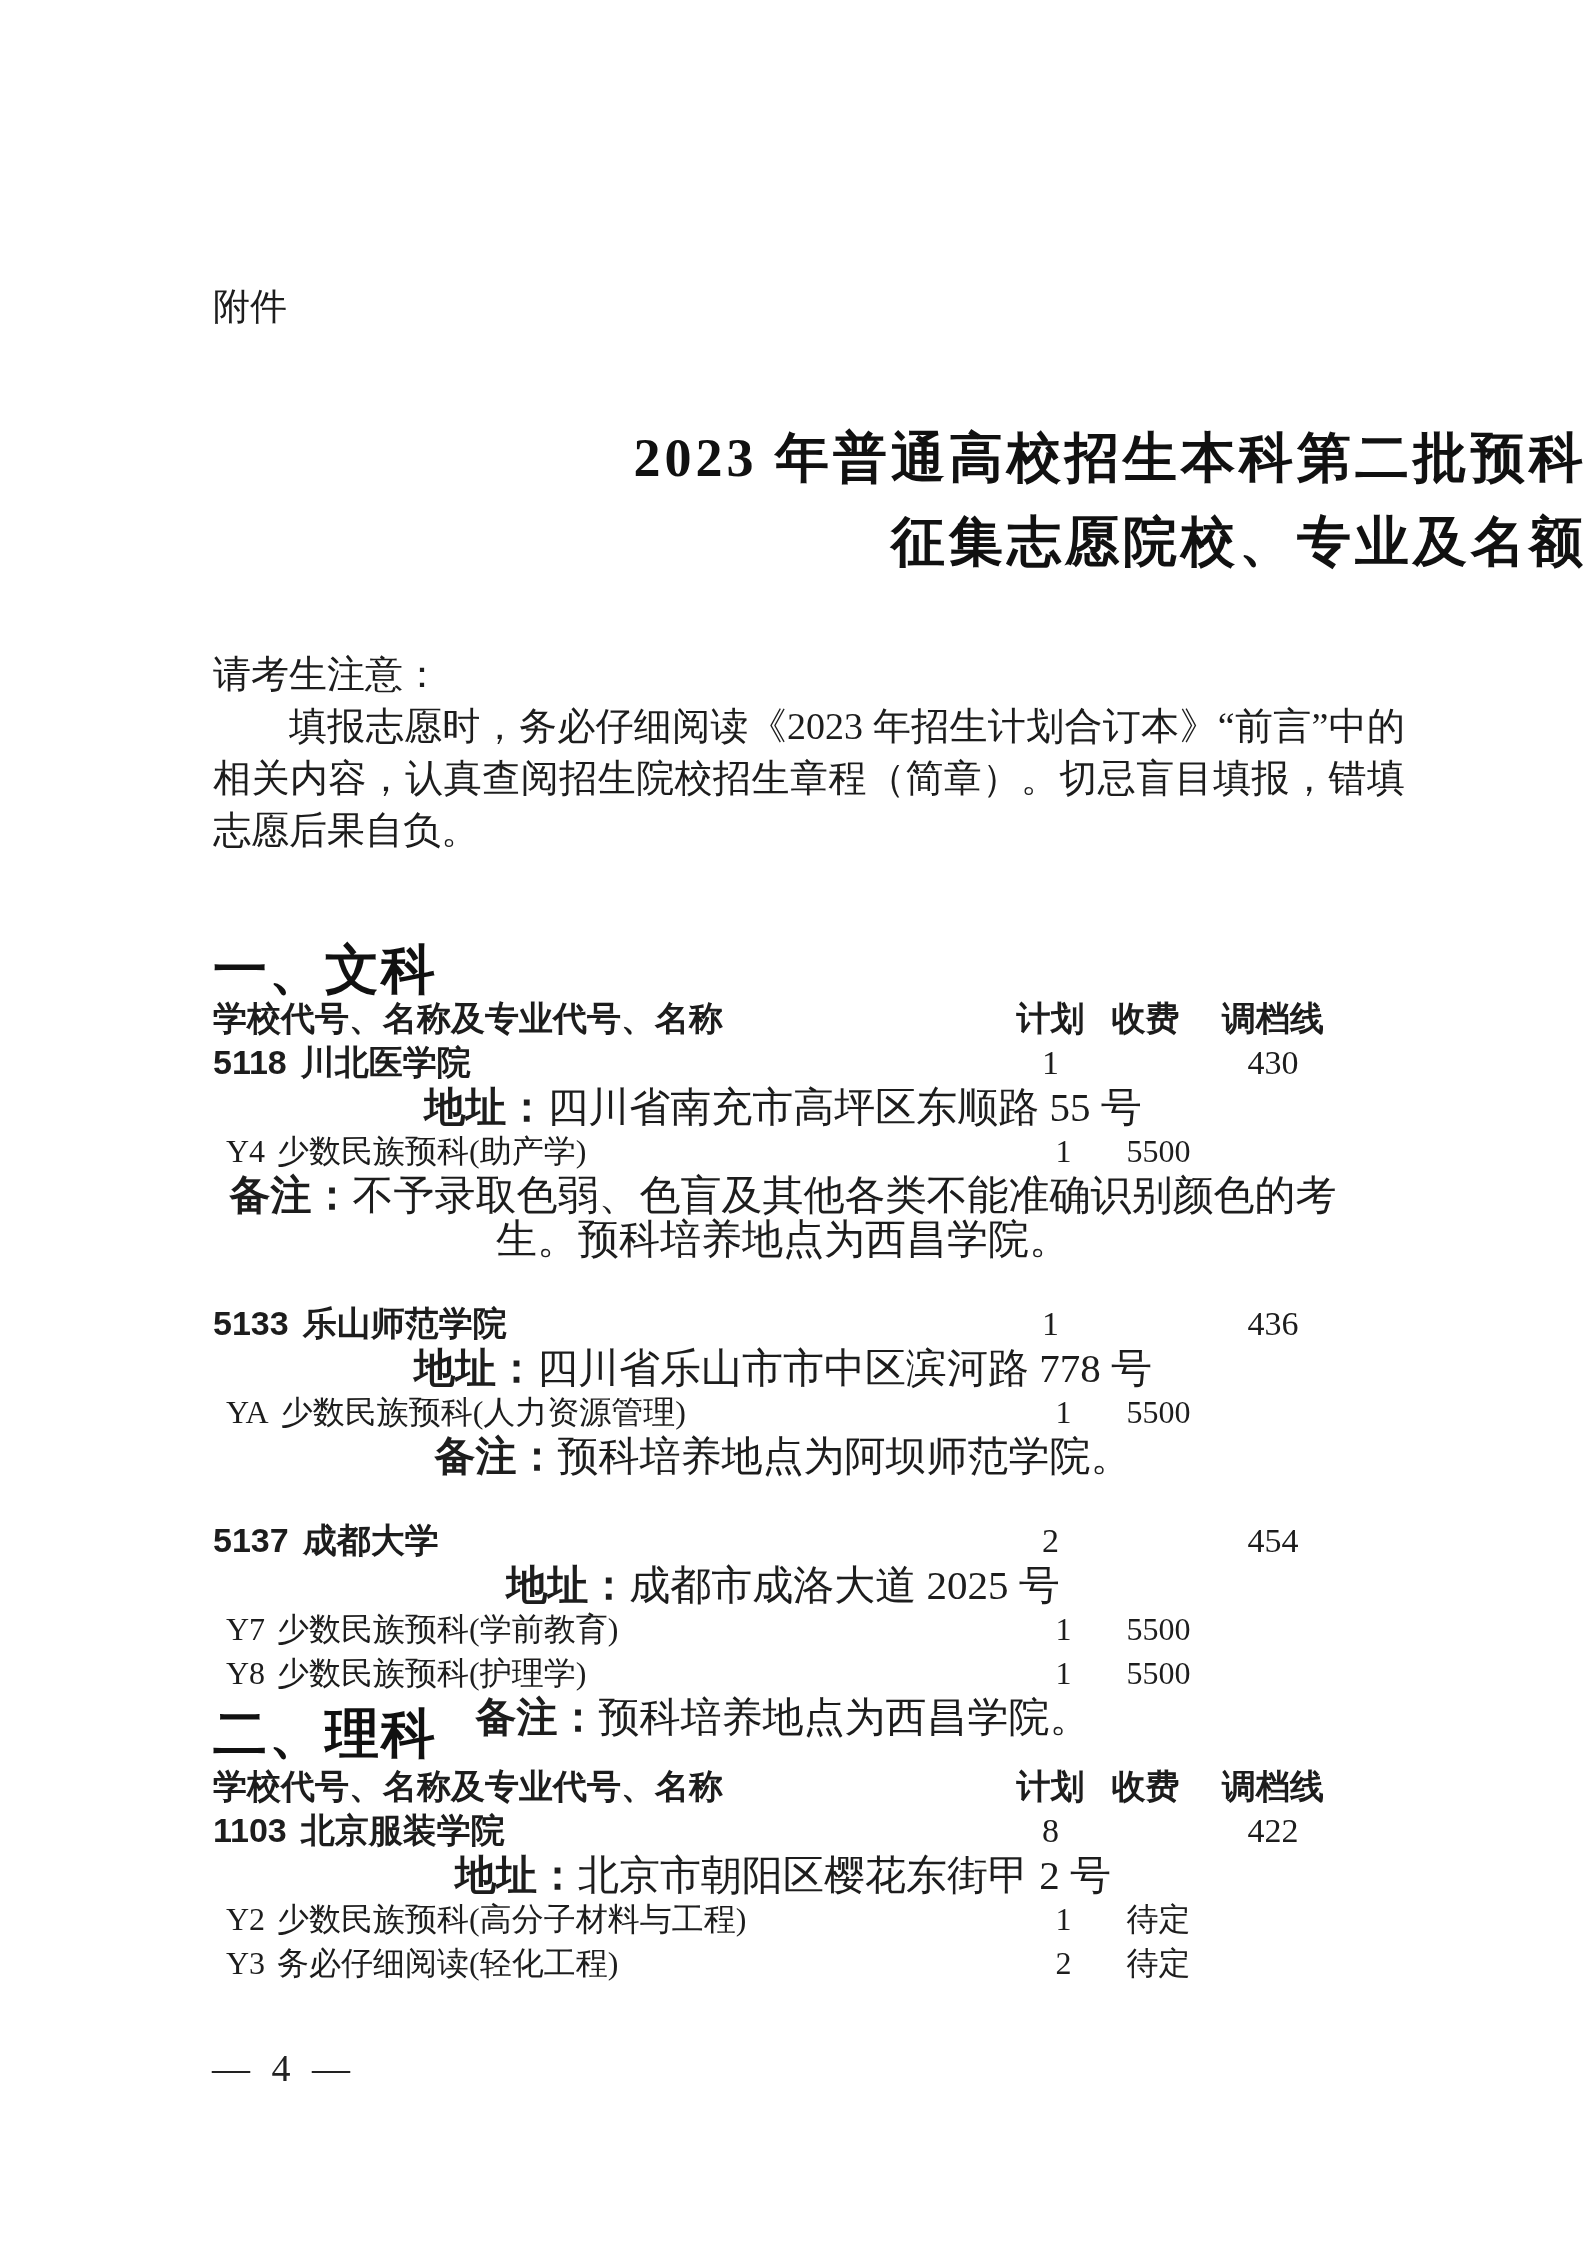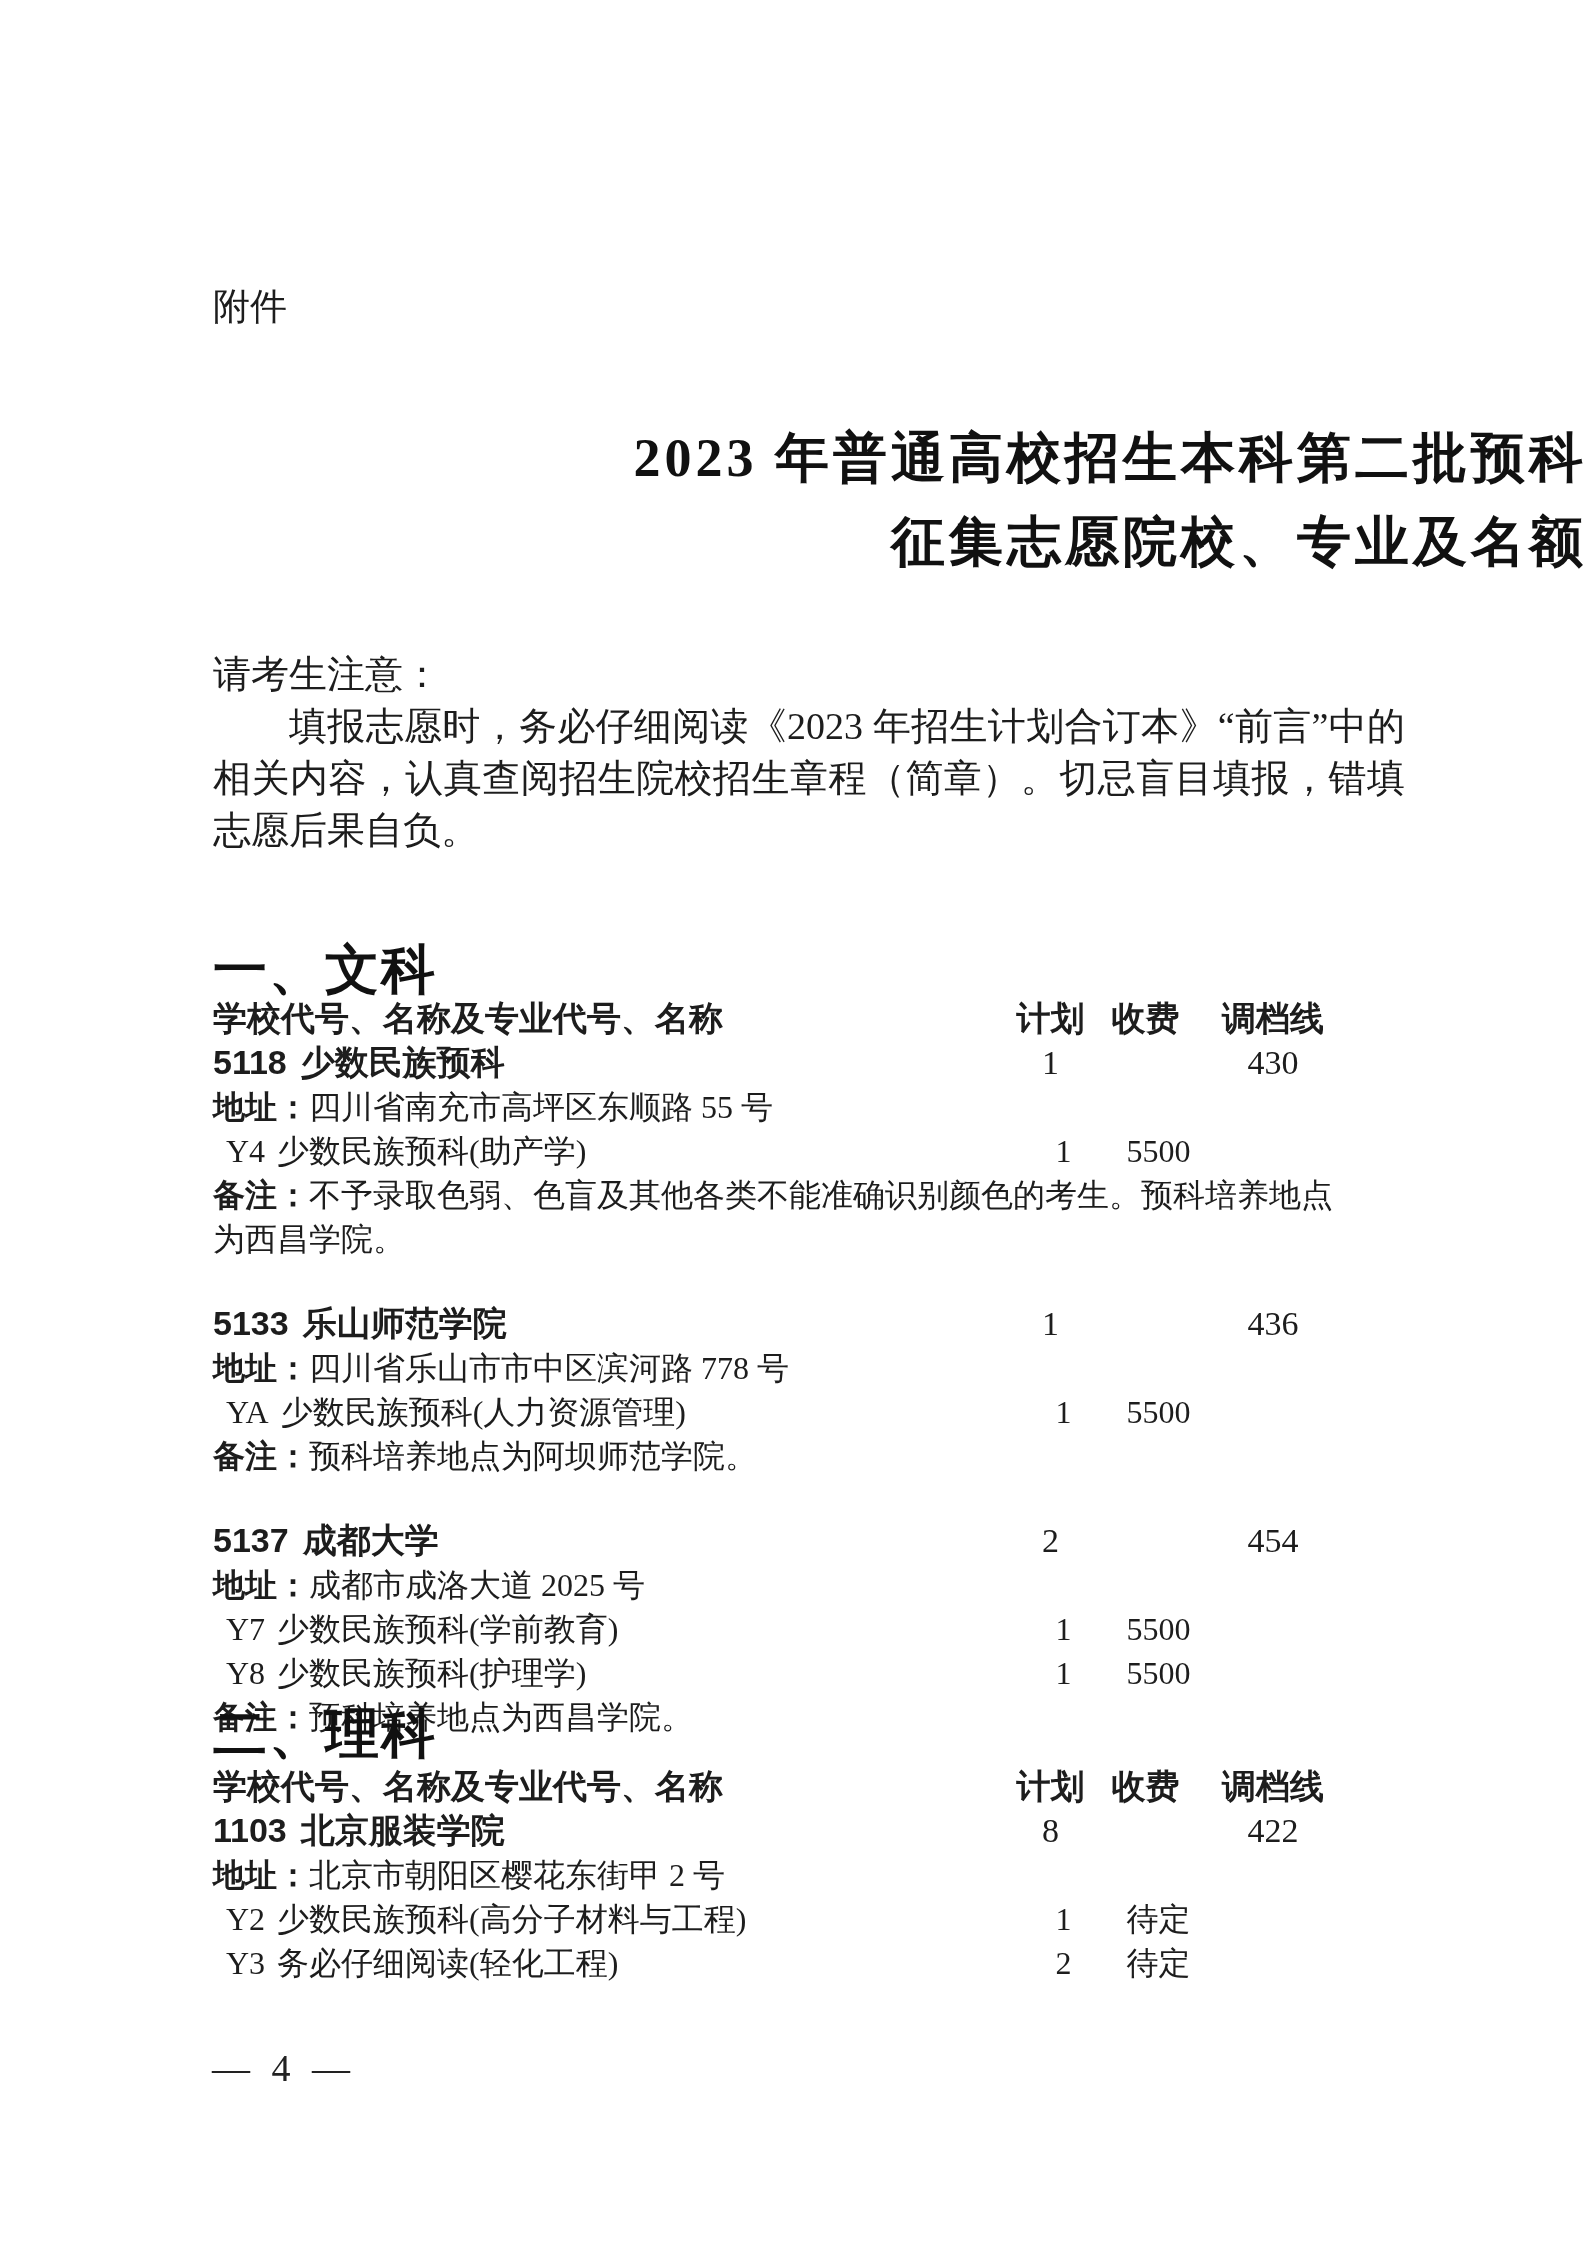--- a/index.html
+++ b/index.html
@@ -96,22 +96,23 @@
   }
   .school-row .num {
     font-family: "Liberation Serif", serif;
     font-weight: normal;
     font-size: 34px;
   }
   .school-code { margin-right: 14px; }
 
   .addr-row, .note-row {
     display: block;
-    font-size: 32px;
+    font-size: 41px;
     line-height: 44px;
+    text-align: center;
   }
   .row-label {
     font-family: "Liberation Sans", sans-serif;
     font-weight: bold;
   }
   .row-text {
     font-family: "Liberation Serif", serif;
   }
 
   .major-row {
@@ -159,21 +160,21 @@
     <div class="row header-row">
       <span class="c-name">学校代号、名称及专业代号、名称</span>
       <span class="c-plan">计划</span>
       <span class="c-fee">收费</span>
       <span class="c-cut">调档线</span>
     </div>
 
     <div class="entry">
       <div class="row school-row">
         <span class="c-name">
-          <span class="school-code">5118</span><span>少数民族预科</span>
+          <span class="school-code">5118</span><span>川北医学院</span>
         </span>
         <span class="c-plan num">1</span>
         <span class="c-fee num"></span>
         <span class="c-cut num">430</span>
       </div>
       <div class="addr-row">
         <span class="row-label">地址：</span><span class="row-text">四川省南充市高坪区东顺路 55 号</span>
       </div>
       <div class="row major-row">
         <span class="c-name">

